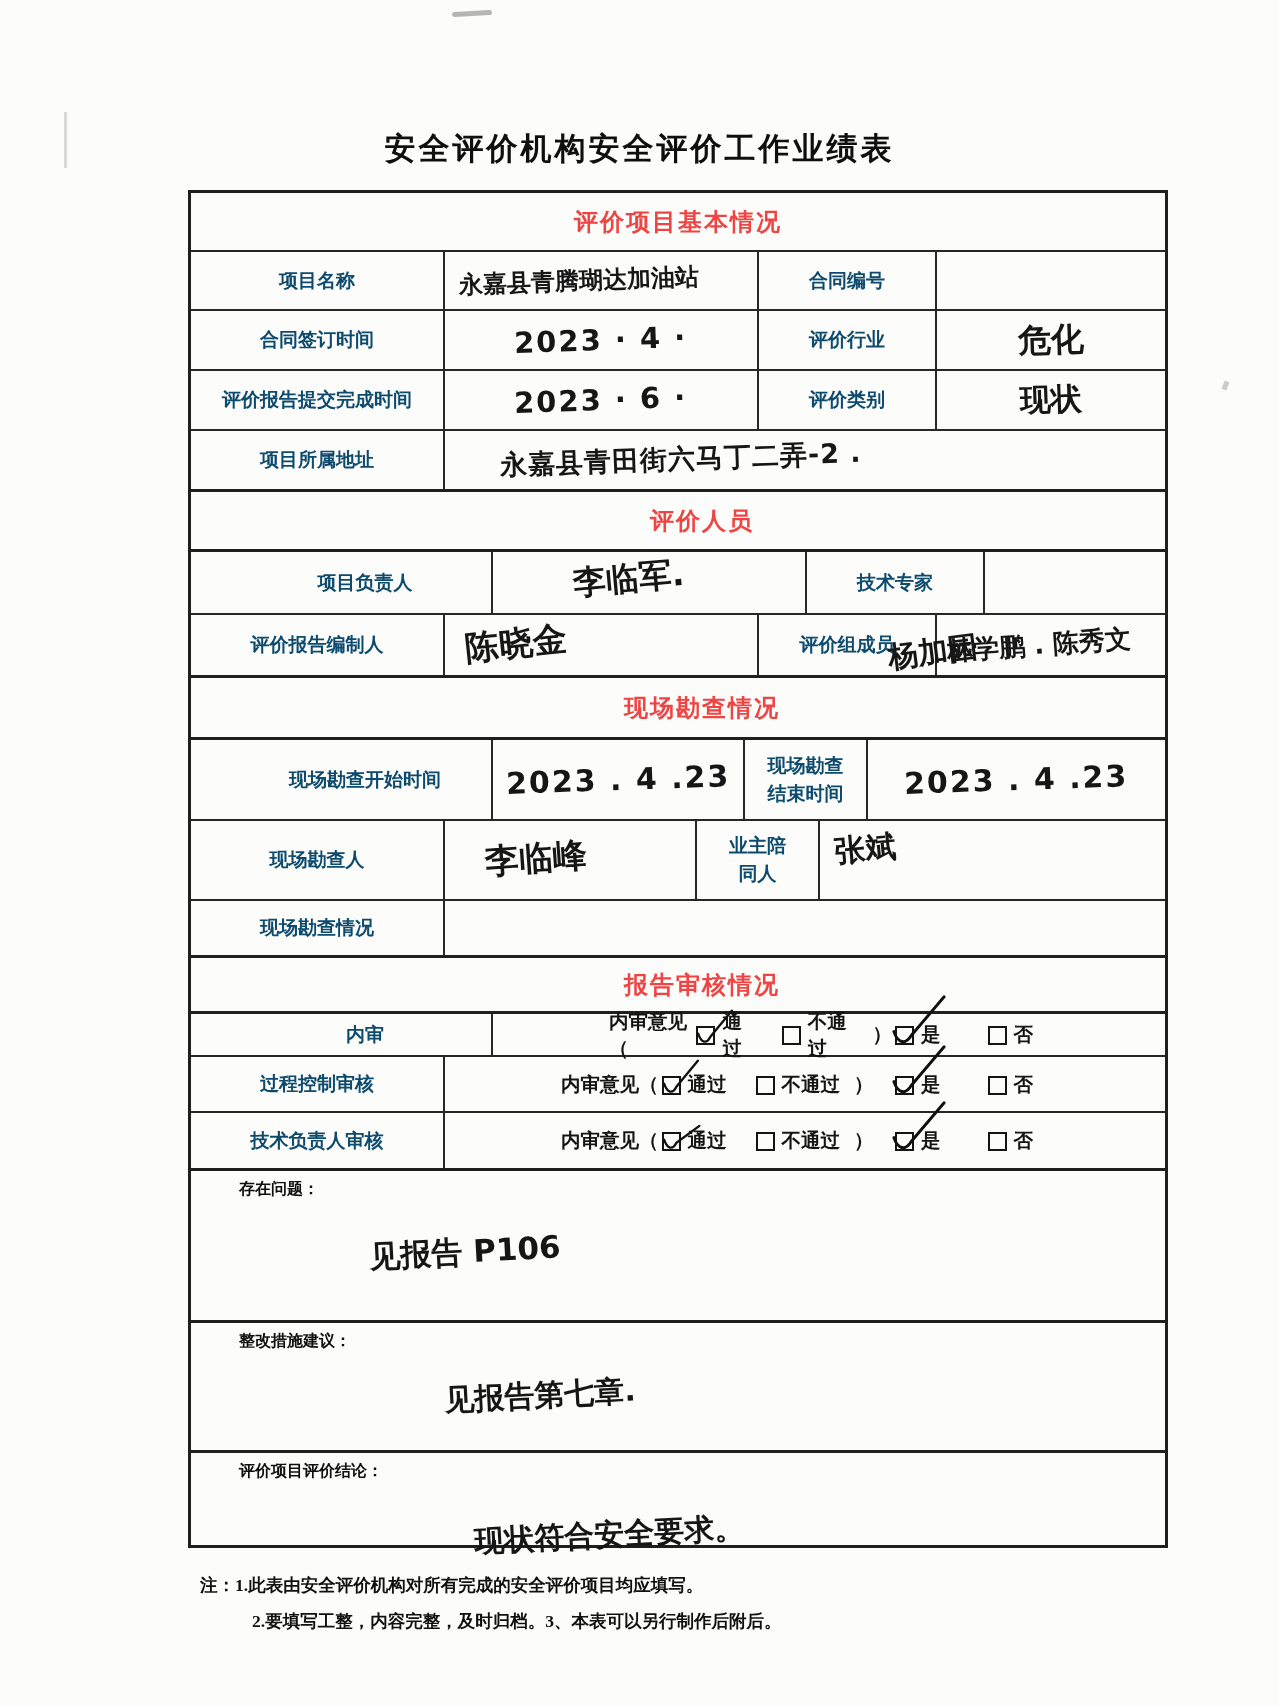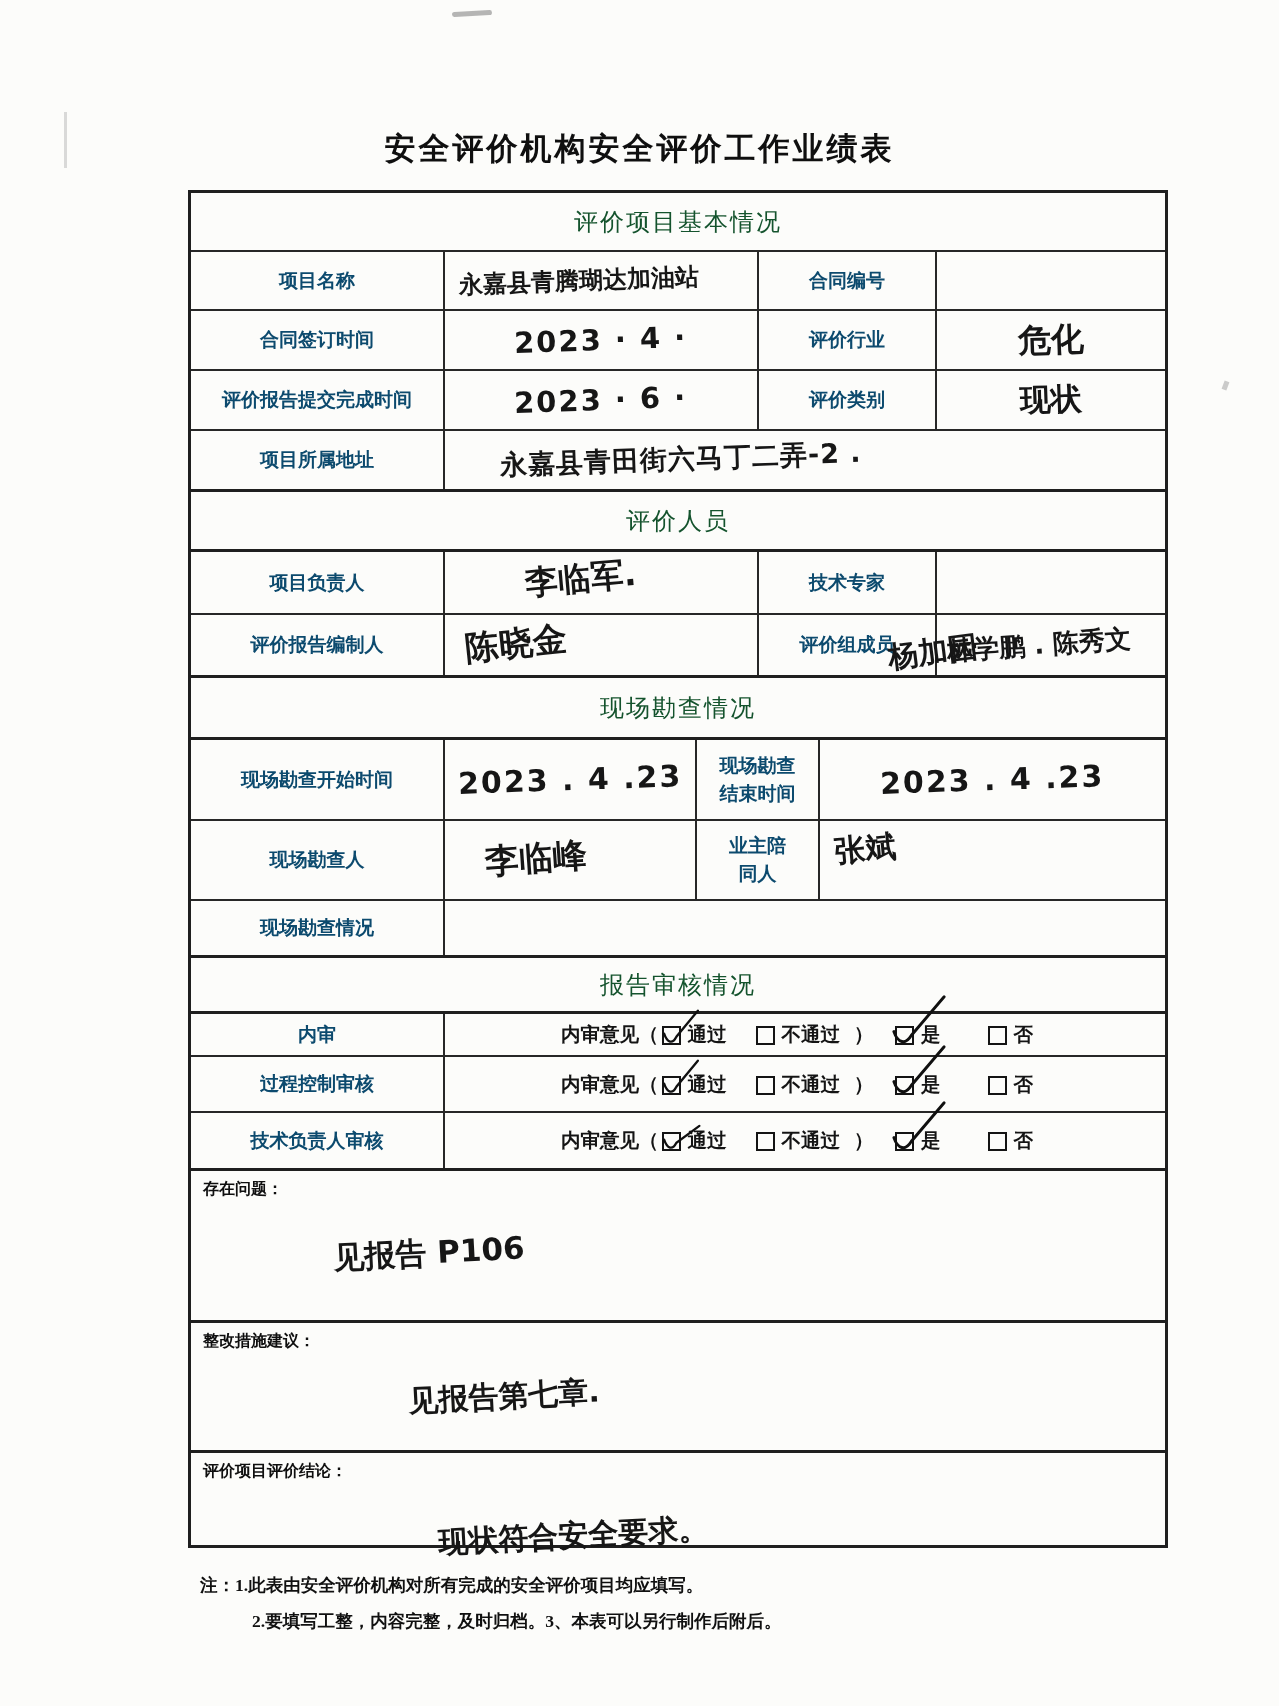--- a/index.html
+++ b/index.html
@@ -24,30 +24,30 @@
 
   .form-table{
     position:absolute;left:188px;top:190px;width:980px;
     border:3px solid #1f1f1f;
     box-sizing:border-box;
     display:flex;flex-direction:column;
     background:transparent;
   }
   .row{display:flex;border-top:2px solid #272727;box-sizing:border-box;}
   .row.first{border-top:none;}
-  .row.thick{border-top:3px solid #1f1f1f;}
+  .row.thick{border-top:3px solid #1f1f1f;padding-left:48px;}
   .cell{border-left:2px solid #272727;display:flex;align-items:center;justify-content:center;position:relative;box-sizing:border-box;}
   .cell.nb{border-left:none;}
   .w1{width:252px;}
   .w2{width:314px;}
   .w3{width:178px;}
   .w4{flex:1;}
   .w2m{width:252px;}
   .w3m{width:123px;}
-  .sec-header{justify-content:center;align-items:center;font-size:24px;font-weight:400;letter-spacing:2px;color:#14532d;}
+  .sec-header{justify-content:center;align-items:center;font-size:24px;font-weight:700;letter-spacing:2px;color:#ef4444;}
   .lab{font-size:19px;font-weight:600;text-align:center;line-height:1.45;color:#0c4a6e;}
   .val-left{justify-content:flex-start;}
 
   .hw{
     font-family:"DejaVu Sans",cursive,sans-serif;
     font-weight:600;color:#161616;white-space:nowrap;
     transform:rotate(-2deg);
   }
   .hw-name{font-size:24px;padding-left:14px;}
   .hw-date{font-size:29px;letter-spacing:2px;}

